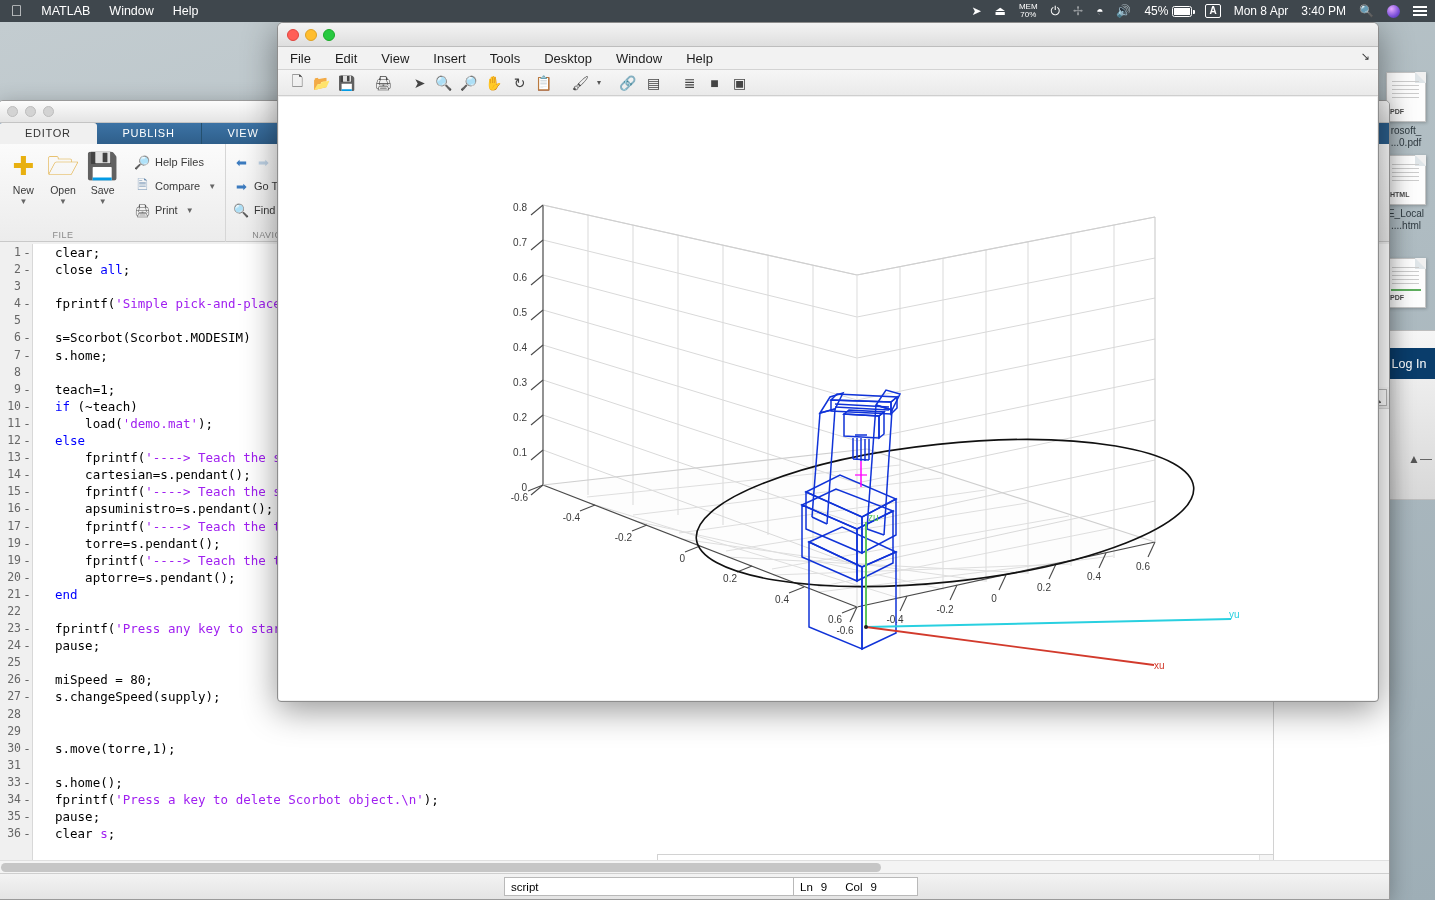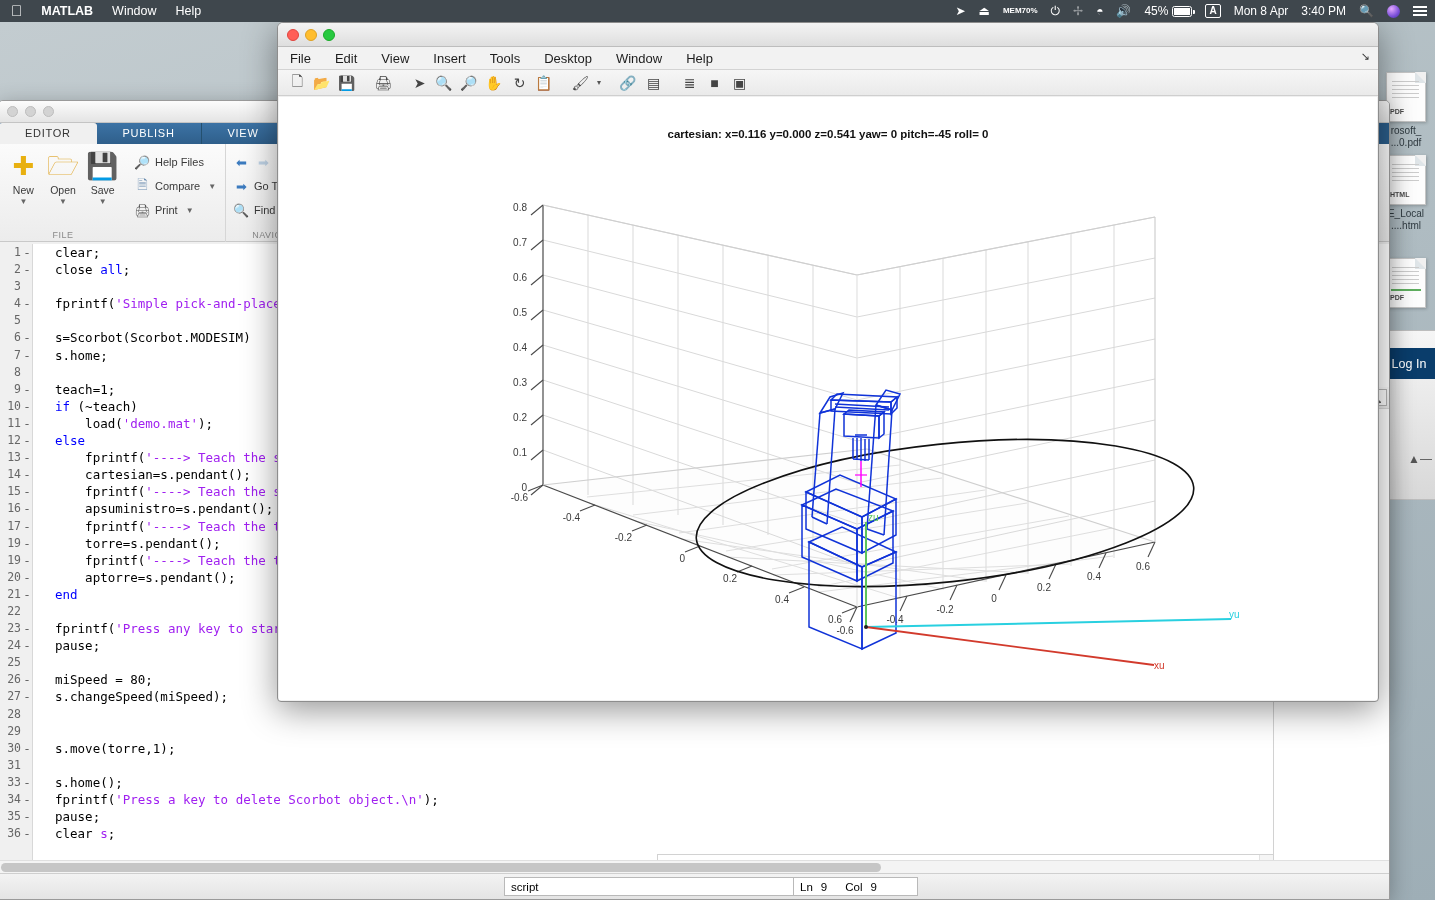--- a/index.html
+++ b/index.html
@@ -20,24 +20,24 @@
 
   
   .menubar {
     position: absolute; left: 0; top: 0; width: 1435px; height: 22px;
     background: #3f474d;
     display: flex; align-items: center;
     color: #fff; font-size: 12.5px;
   }
   .mb-apple { margin-left: 11px; font-size: 15px; line-height: 1; position: relative; top:-1px;}
   .mb-item { margin-left: 19px; font-size: 12.5px; white-space: nowrap; }
-  .mb-item.bold { font-weight: bold; }
+  .mb-item.bold { font-weight: normal; }
   .mb-right { margin-left: auto; display: flex; align-items: center; padding-right: 8px; }
   .mb-r { margin-left: 13px; font-size: 12px; display: flex; align-items: center; white-space: nowrap; }
-  .mem-badge { display:flex; flex-direction:row; align-items:center; line-height:8px; font-size:8px; font-weight:bold;justify-content:center;}
+  .mem-badge { display:flex; flex-direction:column; align-items:center; line-height:8px; font-size:8px; font-weight:normal;justify-content:center;}
   .battico {
     display:inline-block; width:20px; height:11px; border:1.4px solid #fff; border-radius:2.5px;
     position:relative; margin-left:4px;
   }
   .battico:after{content:"";position:absolute;right:-3.5px;top:3px;width:2px;height:4px;background:#fff;border-radius:0 1px 1px 0;}
   .battico .fill{position:absolute;left:1px;top:1px;bottom:1px;right:1px;background:#fff;}
   .akey {
     display:inline-block; border:1.3px solid #fff; border-radius:2px; padding:0 3px; font-size:10px; font-weight:bold; line-height:12px;
   }
   .hamb{display:flex;flex-direction:column;gap:2.5px;}
@@ -341,21 +341,21 @@
           <div class="cl"><span class="ln">17</span><span class="dash">-</span><span class="src">    fprintf(<span class="str">'----&gt; Teach the tower point.\n'</span>);</span></div>
           <div class="cl"><span class="ln">19</span><span class="dash">-</span><span class="src">    torre=s.pendant();</span></div>
           <div class="cl"><span class="ln">19</span><span class="dash">-</span><span class="src">    fprintf(<span class="str">'----&gt; Teach the tower approach.\n'</span>);</span></div>
           <div class="cl"><span class="ln">20</span><span class="dash">-</span><span class="src">    aptorre=s.pendant();</span></div>
           <div class="cl"><span class="ln">21</span><span class="dash">-</span><span class="src"><span class="kw">end</span></span></div>
           <div class="cl"><span class="ln">22</span><span class="dash"></span><span class="src"></span></div>
           <div class="cl"><span class="ln">23</span><span class="dash">-</span><span class="src">fprintf(<span class="str">'Press any key to start the demo.\n'</span>);</span></div>
           <div class="cl"><span class="ln">24</span><span class="dash">-</span><span class="src">pause;</span></div>
           <div class="cl"><span class="ln">25</span><span class="dash"></span><span class="src"></span></div>
           <div class="cl"><span class="ln">26</span><span class="dash">-</span><span class="src">miSpeed = 80;</span></div>
-          <div class="cl"><span class="ln">27</span><span class="dash">-</span><span class="src">s.changeSpeed(miSpeed);</span></div>
+          <div class="cl"><span class="ln">27</span><span class="dash">-</span><span class="src">s.changeSpeed(supply);</span></div>
           <div class="cl"><span class="ln">28</span><span class="dash"></span><span class="src"></span></div>
           <div class="cl"><span class="ln">29</span><span class="dash"></span><span class="src"></span></div>
           <div class="cl"><span class="ln">30</span><span class="dash">-</span><span class="src">s.move(torre,1);</span></div>
           <div class="cl"><span class="ln">31</span><span class="dash"></span><span class="src"></span></div>
           <div class="cl"><span class="ln">33</span><span class="dash">-</span><span class="src">s.home();</span></div>
           <div class="cl"><span class="ln">34</span><span class="dash">-</span><span class="src">fprintf(<span class="str">'Press a key to delete Scorbot object.\n'</span>);</span></div>
           <div class="cl"><span class="ln">35</span><span class="dash">-</span><span class="src">pause;</span></div>
           <div class="cl"><span class="ln">36</span><span class="dash">-</span><span class="src">clear <span class="str">s</span>;</span></div>
         </div>
 
@@ -442,21 +442,20 @@
         <span class="tbsep"></span>
         <span class="tbi">🔗</span>
         <span class="tbi">▤</span>
         <span class="tbsep"></span>
         <span class="tbi">≣</span>
         <span class="tbi">■</span>
         <span class="tbi">▣</span>
       </div>
 
     <div class="fig-canvas">
-      <div class="plot-title">cartesian: x=0.116 y=0.000 z=0.541 yaw=  0 pitch=-45 roll=  0</div>
 
       <svg class="axsvg" viewBox="0 0 1100 605">
 
         <polygon points="264,108 264,388 578,510 578,178" fill="#ffffff" stroke="none"></polygon>
 
         <polygon points="578,178 578,510 876,445 876,120" fill="#ffffff" stroke="none"></polygon>
 
         <polygon points="264,388 578,510 876,445 588,352" fill="#fdfdfd" stroke="none"></polygon>
 
         <g stroke="#d9d9d9" stroke-width="1" fill="none">

